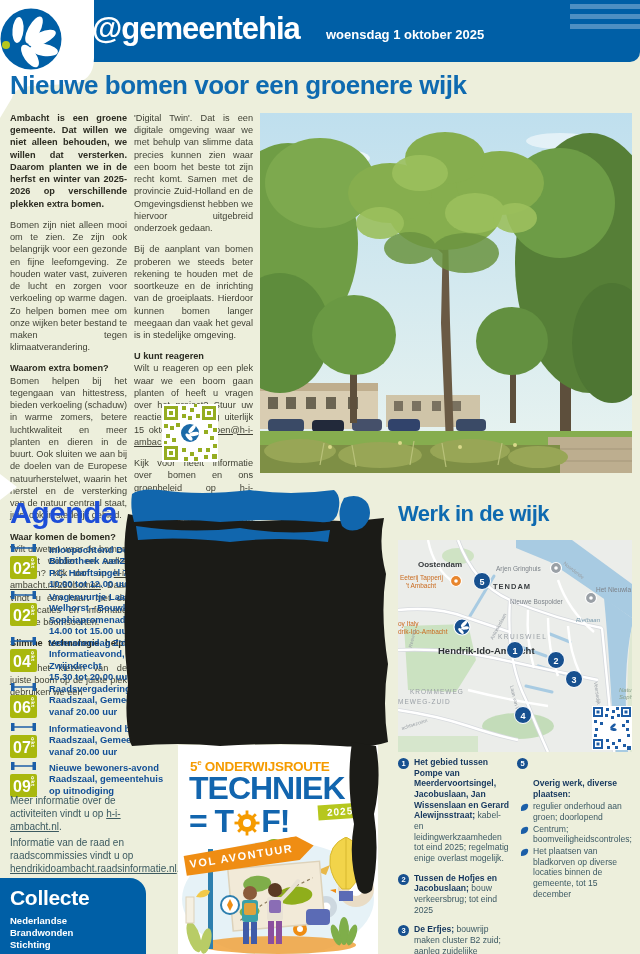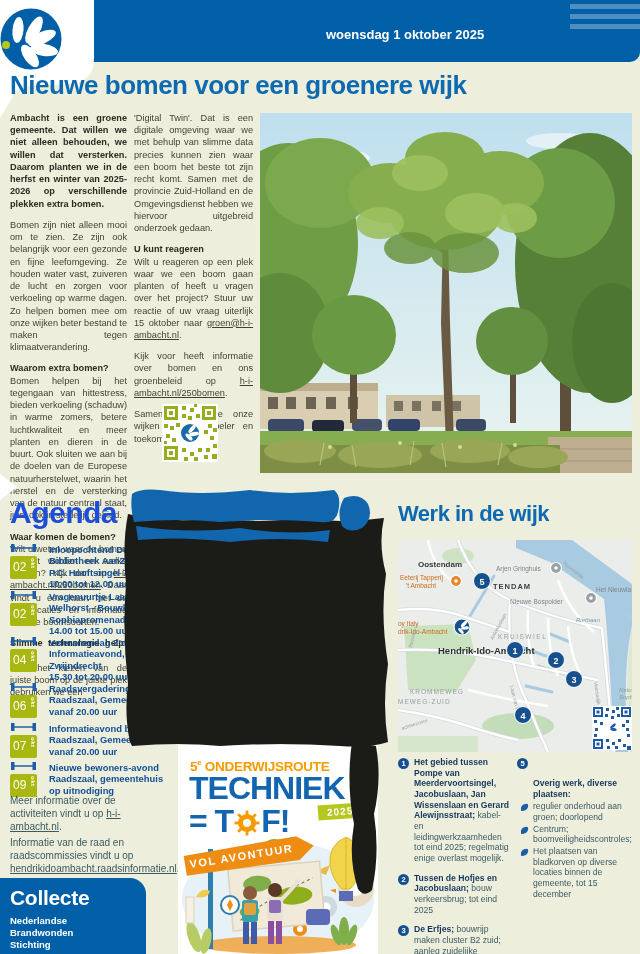--- a/index.html
+++ b/index.html
@@ -33,21 +33,21 @@
            border-top:13px solid transparent;border-bottom:13px solid transparent;
            border-left:17px solid #fff;}
 
   
   .agenda-h{position:absolute;left:10px;top:496px;font-size:30px;font-weight:800;color:#1d4ed8;
             letter-spacing:-0.5px;}
   .ag-item{position:absolute;left:10px;width:172px;display:flex;}
   .cal{width:30px;margin-right:9px;flex:none;}
   .cal-box{width:27px;height:23px;background:#a9b80e;border-radius:2px;position:relative;
            color:#fff;}
-  .cal-day{position:absolute;left:3px;top:4px;font-size:12px;font-weight:400;}
+  .cal-day{position:absolute;left:3px;top:4px;font-size:16px;font-weight:700;}
   .cal-mon{position:absolute;right:1px;top:2px;font-size:6px;font-weight:700;
            writing-mode:vertical-rl;letter-spacing:0.5px;}
   .ag-text{font-size:9.4px;font-weight:700;color:#124f96;line-height:1.22;padding-top:6px;}
   .ag-note{position:absolute;left:10px;width:124px;font-size:10px;line-height:1.32;
            color:#3c5a60;}
 
   
   .blob{position:absolute;pointer-events:none;}
 
   
@@ -92,20 +92,21 @@
 <body>
 
 <div class="page">
 
   <div class="hdr-band"></div>
   <div class="stripes">
     <div></div>
       <div></div>
       <div></div>
   </div>
+  <div class="brand">@gemeentehia</div>
   <div class="hdr-date">woensdag 1 oktober 2025</div>
 
   <svg class="abs" style="left:0;top:0;" width="110" height="122">
     <path d="M0,0 H94 V58 Q94,82 70,84 L30,86 Q14,88 12,98 L0,118 Z" fill="#ffffff"></path>
     <circle cx="31" cy="39" r="33" fill="#005fa6" stroke="#ffffff" stroke-width="5"></circle>
     <g fill="#ffffff">
       <ellipse cx="34" cy="30" rx="15" ry="6" transform="rotate(-62 34 30)"></ellipse>
       <ellipse cx="42" cy="38" rx="15" ry="6" transform="rotate(-25 42 38)"></ellipse>
       <ellipse cx="44" cy="50" rx="14" ry="6" transform="rotate(8 44 50)"></ellipse>
       <ellipse cx="30" cy="56" rx="13" ry="6" transform="rotate(55 30 56)"></ellipse>
@@ -119,20 +120,21 @@
   <div class="col col1">
     <p class="intro">Ambacht is een groene gemeente. Dat willen we niet alleen behouden, we willen dat versterken. Daarom planten we in de herfst en winter van 2025-2026 op verschillende plekken extra bomen.</p>
     <p>Bomen zijn niet alleen mooi om te zien. Ze zijn ook belangrijk voor een gezonde en fijne leefomgeving. Ze houden water vast, zuiveren de lucht en zorgen voor verkoeling op warme dagen. Zo helpen bomen mee om onze wijken beter bestand te maken tegen klimaatverandering.</p>
     <p><b class="sub">Waarom extra bomen?</b><span>Bomen helpen bij het tegengaan van hittestress, bieden verkoeling (schaduw) in warme zomers, betere luchtkwaliteit en meer planten en dieren in de buurt. Ook sluiten we aan bij de doelen van de Europese natuurherstelwet, waarin het herstel en de versterking van de natuur centraal staat, juist ook in stedelijk gebied.</span></p>
     <p><b class="sub">Waar komen de bomen?</b><span>Wilt u weten waar de bomen geplant worden en welke soorten? Kijk dan op </span><a class="lnk">h-i-ambacht.nl/250bomen</a><span>. Daar vindt u een kaart met de plantlocaties en informatie over de boomsoorten.</span></p>
     <p><b class="sub">Slimme technologie helpt mee</b><span>Voor het kiezen van de juiste boom op de juiste plek gebruiken we een</span></p>
   </div>
 
   <div class="col col2">
     <p>'Digital Twin'. Dat is een digitale omgeving waar we met behulp van slimme data precies kunnen zien waar een boom het beste tot zijn recht komt. Samen met de provincie Zuid-Holland en de Omgevingsdienst hebben we hiervoor uitgebreid onderzoek gedaan.</p>
+    <p>Bij de aanplant van bomen proberen we steeds beter rekening te houden met de soortkeuze en de inrichting van de groeiplaats. Hierdoor kunnen bomen langer meegaan dan vaak het geval is in stedelijke omgeving.</p>
     <p><b class="sub">U kunt reageren</b><span>Wilt u reageren op een plek waar we een boom gaan planten of heeft u vragen over het project? Stuur uw reactie of uw vraag uiterlijk 15 oktober naar </span><a class="lnk">groen@h-i-ambacht.nl</a><span>.</span></p>
     <p><span>Kijk voor heeft informatie over bomen en ons groenbeleid op </span><a class="lnk">h-i-ambacht.nl/250bomen</a><span>.</span></p>
     <p>Samen maken we onze wijken groener, koeler en toekomstbestendig!</p>
   </div>
 
   <svg class="qr-green" width="56" height="58" viewBox="0 0 56 58">
     <rect x="0" y="0" width="56" height="58" fill="#ffffff"></rect>
     <g fill="#95ad21">
       <rect x="2" y="2" width="14" height="14"></rect>
         <rect x="40" y="2" width="14" height="14"></rect>

